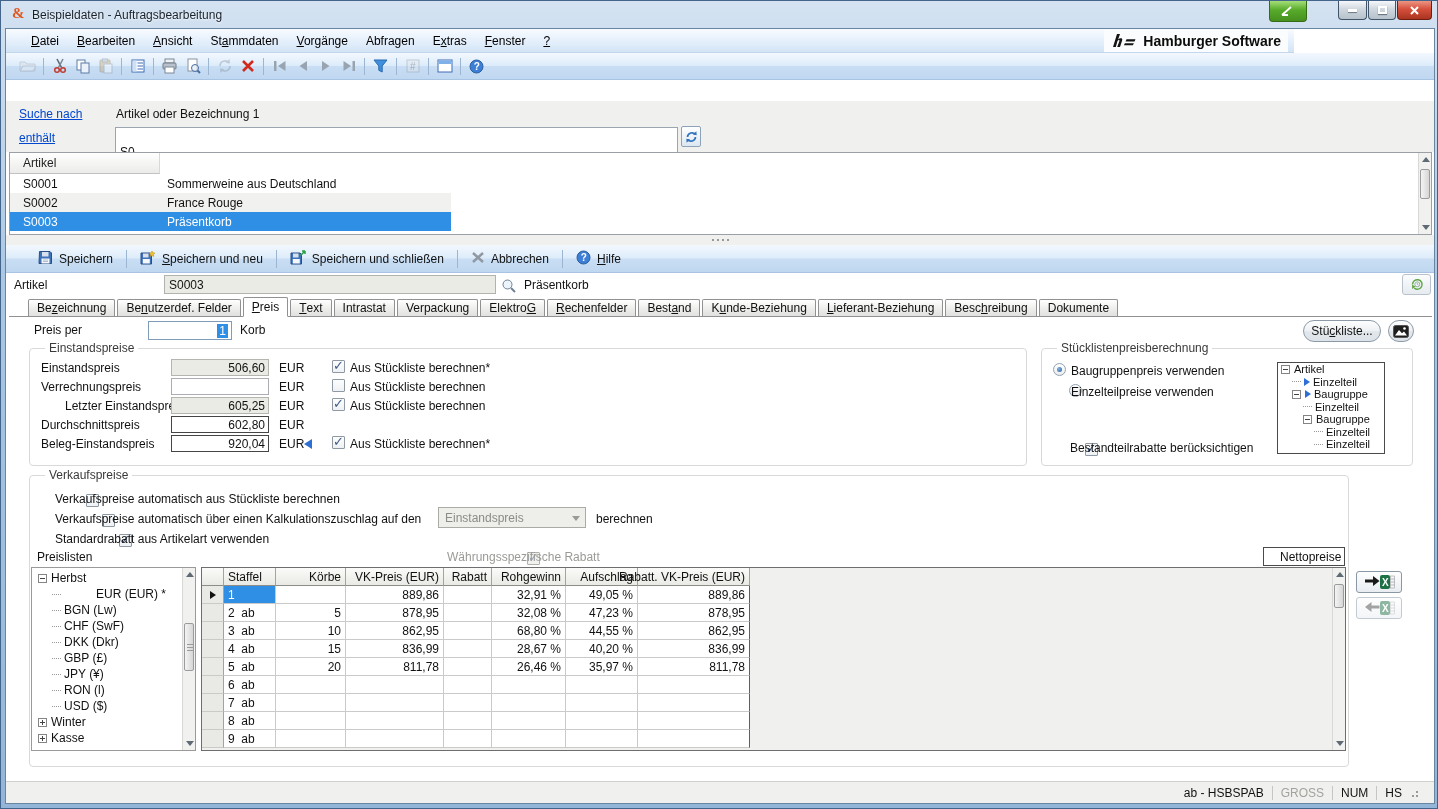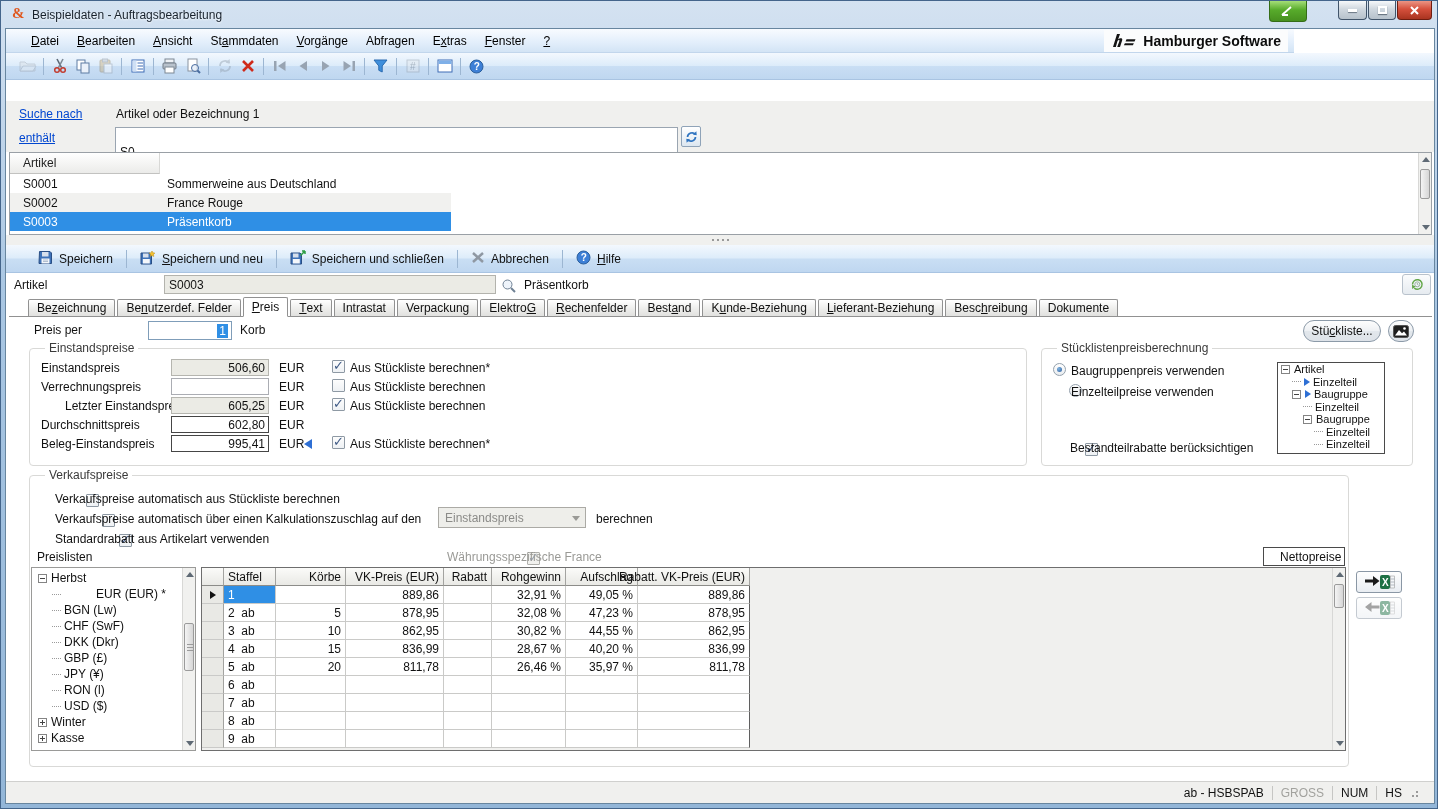--- a/index.html
+++ b/index.html
@@ -493,21 +493,21 @@
       <span class="lbl" style="left: 349px; top: 379px;">Aus Stückliste berechnen</span>
       <span class="lbl" style="left: 40px; top: 398px; margin-left: 24px;">Letzter Einstandspreis</span>
       <div class="inp num gray" style="left: 170px; top: 396px; width: 98px;">605,25</div>
       <span class="lbl" style="left: 278px; top: 398px;">EUR</span>
       <span class="cb on" style="position: absolute; left: 331px; top: 397px;"></span>
       <span class="lbl" style="left: 349px; top: 398px;">Aus Stückliste berechnen</span>
       <span class="lbl" style="left: 40px; top: 417px;">Durchschnittspreis</span>
       <div class="inp num dark" style="left: 170px; top: 415px; width: 98px;">602,80</div>
       <span class="lbl" style="left: 278px; top: 417px;">EUR</span>
       <span class="lbl" style="left: 40px; top: 436px;">Beleg-Einstandspreis</span>
-      <div class="inp num dark" style="left: 170px; top: 434px; width: 98px;">995,41</div>
+      <div class="inp num dark" style="left: 170px; top: 434px; width: 98px;">920,04</div>
       <span class="lbl" style="left: 278px; top: 436px;">EUR</span>
       <span class="larrow" style="left: 303px; top: 438px;"></span>
       <span class="cb on" style="position: absolute; left: 331px; top: 435px;"></span>
       <span class="lbl" style="left: 349px; top: 436px;">Aus Stückliste berechnen*</span>
     </div>
 
   
   <div class="fs" style="left:1040px;top:347px;width:372px;height:118px"></div>
   <span class="fs-label" style="left:1056px;top:340px">Stücklistenpreisberechnung</span>
   <span class="radio sel abs" style="left:1052px;top:362px"></span>
@@ -558,21 +558,21 @@
   <span class="lbl" style="left:54px;top:511px">Verkaufspreise automatisch über einen Kalkulationszuschlag auf den</span>
   <div class="selbox" style="left:437px;top:506px;width:148px">
     <span>Einstandspreis</span>
     <span class="da"></span>
   </div>
   <span class="lbl" style="left:595px;top:511px">berechnen</span>
   <span class="cb on abs" style="left:36px;top:530px"></span>
   <span class="lbl" style="left:54px;top:531px">Standardrabatt aus Artikelart verwenden</span>
   <span class="lbl" style="left:36px;top:549px">Preislisten</span>
   <span class="cb on dis abs" style="left:428px;top:548px"></span>
-  <span class="lbl muted" style="left:446px;top:549px">Währungsspezifische France</span>
+  <span class="lbl muted" style="left:446px;top:549px">Währungsspezifische Rabatt</span>
   <div class="netto">
       <span>Nettopreise</span>
     </div>
 
   
   <div class="treebox" style="left:30px;top:566px;width:165px;height:184px;border-color:#9a9a98">
     <div id="pl-tree" style="position:absolute;left:0;top:2px;right:14px">
         <div class="trow" style="height: 16px; padding-left: 6px;">
           <span class="texp"></span>
           <span>Herbst</span>
@@ -663,21 +663,21 @@
         <div class="pc right" style="width: 74px;">32,08 %</div>
         <div class="pc right" style="width: 72px;">47,23 %</div>
         <div class="pc right lastc" style="width: 112px;">878,95</div>
       </div>
       <div class="pr">
         <div class="pc selcol" style="width: 22px;"></div>
         <div class="pc" style="width: 52px;">3  ab</div>
         <div class="pc right" style="width: 70px;">10</div>
         <div class="pc right" style="width: 98px;">862,95</div>
         <div class="pc right" style="width: 48px;"></div>
-        <div class="pc right" style="width: 74px;">30,82 %</div>
+        <div class="pc right" style="width: 74px;">68,80 %</div>
         <div class="pc right" style="width: 72px;">44,55 %</div>
         <div class="pc right lastc" style="width: 112px;">862,95</div>
       </div>
       <div class="pr">
         <div class="pc selcol" style="width: 22px;"></div>
         <div class="pc" style="width: 52px;">4  ab</div>
         <div class="pc right" style="width: 70px;">15</div>
         <div class="pc right" style="width: 98px;">836,99</div>
         <div class="pc right" style="width: 48px;"></div>
         <div class="pc right" style="width: 74px;">28,67 %</div>

